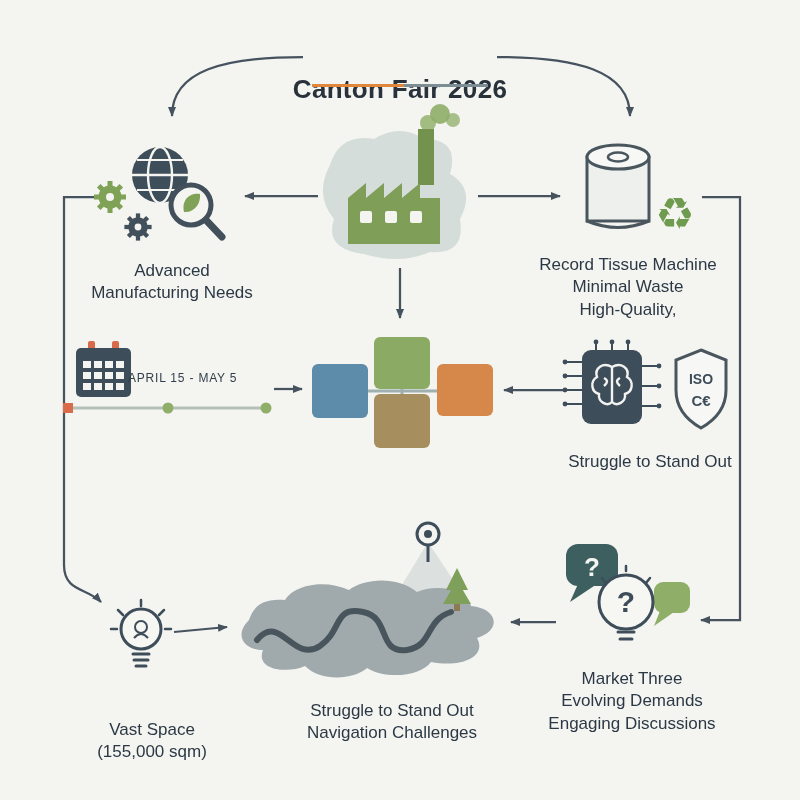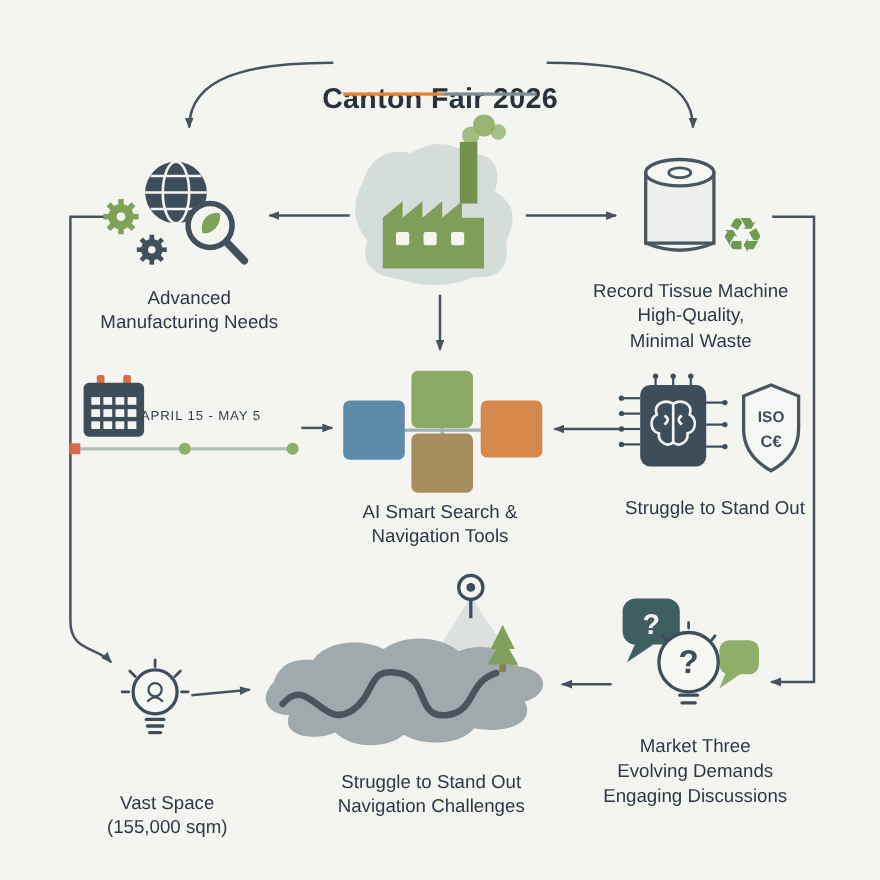--- a/index.html
+++ b/index.html
@@ -116,22 +116,22 @@
 
   <svg class="abs" style="left:575px; top:133px;" width="135" height="112" viewBox="0 0 135 112">
     <rect x="12" y="24" width="62" height="64" fill="#eef0ee" stroke="#4a565e" stroke-width="3"></rect>
     <ellipse cx="43" cy="24" rx="31" ry="12" fill="#f7f7f5" stroke="#4a565e" stroke-width="3"></ellipse>
     <ellipse cx="43" cy="24" rx="10" ry="4.5" fill="none" stroke="#4a565e" stroke-width="2.5"></ellipse>
     <path d="M 74 88 Q 43 101 12 88" fill="none" stroke="#4a565e" stroke-width="3"></path>
     <text x="100" y="96" font-size="44" text-anchor="middle" fill="#6f9b4f">♻</text>
   </svg>
   <div class="label" style="left:518px; top:254px; width:220px;">
     <div>Record Tissue Machine</div>
+    <div>Minimal Waste</div>
     <div>High-Quality,</div>
-    <div>Minimal Waste</div>
   </div>
 
   <svg class="abs" style="left:74px; top:341px;" width="60" height="60" viewBox="0 0 60 60">
     <rect x="14" y="0" width="7" height="13" rx="2" fill="#d96b4a"></rect>
     <rect x="38" y="0" width="7" height="13" rx="2" fill="#d96b4a"></rect>
     <rect x="2" y="7" width="55" height="49" rx="5" fill="#3e4d5a"></rect>
     <g fill="#f4f4f1">
       <rect x="9" y="20" width="8" height="7"></rect>
         <rect x="20" y="20" width="8" height="7"></rect>
       <rect x="31" y="20" width="8" height="7"></rect>
@@ -155,24 +155,20 @@
   </svg>
 
   <svg class="abs" style="left:305px; top:330px;" width="195" height="125" viewBox="0 0 195 125">
     <line x1="97" y1="20" x2="97" y2="108" stroke="#9fb0ae" stroke-width="3"></line>
     <line x1="35" y1="61" x2="160" y2="61" stroke="#9fb0ae" stroke-width="3"></line>
     <rect x="69" y="7" width="56" height="52" rx="6" fill="#8bab64"></rect>
     <rect x="7" y="34" width="56" height="54" rx="6" fill="#5d8cab"></rect>
     <rect x="132" y="34" width="56" height="52" rx="6" fill="#d6884a"></rect>
     <rect x="69" y="64" width="56" height="54" rx="6" fill="#a68e5f"></rect>
   </svg>
-  <div class="label" style="left:295px; top:455px; width:210px;">
-    <div>AI Smart Search &amp;</div>
-    <div>Navigation Tools</div>
-  </div>
 
   <svg class="abs" style="left:560px; top:340px;" width="105" height="95" viewBox="0 0 105 95">
     <g stroke="#3e4d5a" stroke-width="2">
       <line x1="22" y1="22" x2="5" y2="22"></line>
         <line x1="22" y1="36" x2="5" y2="36"></line>
       <line x1="22" y1="50" x2="5" y2="50"></line>
         <line x1="22" y1="64" x2="5" y2="64"></line>
       <line x1="82" y1="26" x2="99" y2="26"></line>
         <line x1="82" y1="46" x2="99" y2="46"></line>
       <line x1="82" y1="66" x2="99" y2="66"></line>

